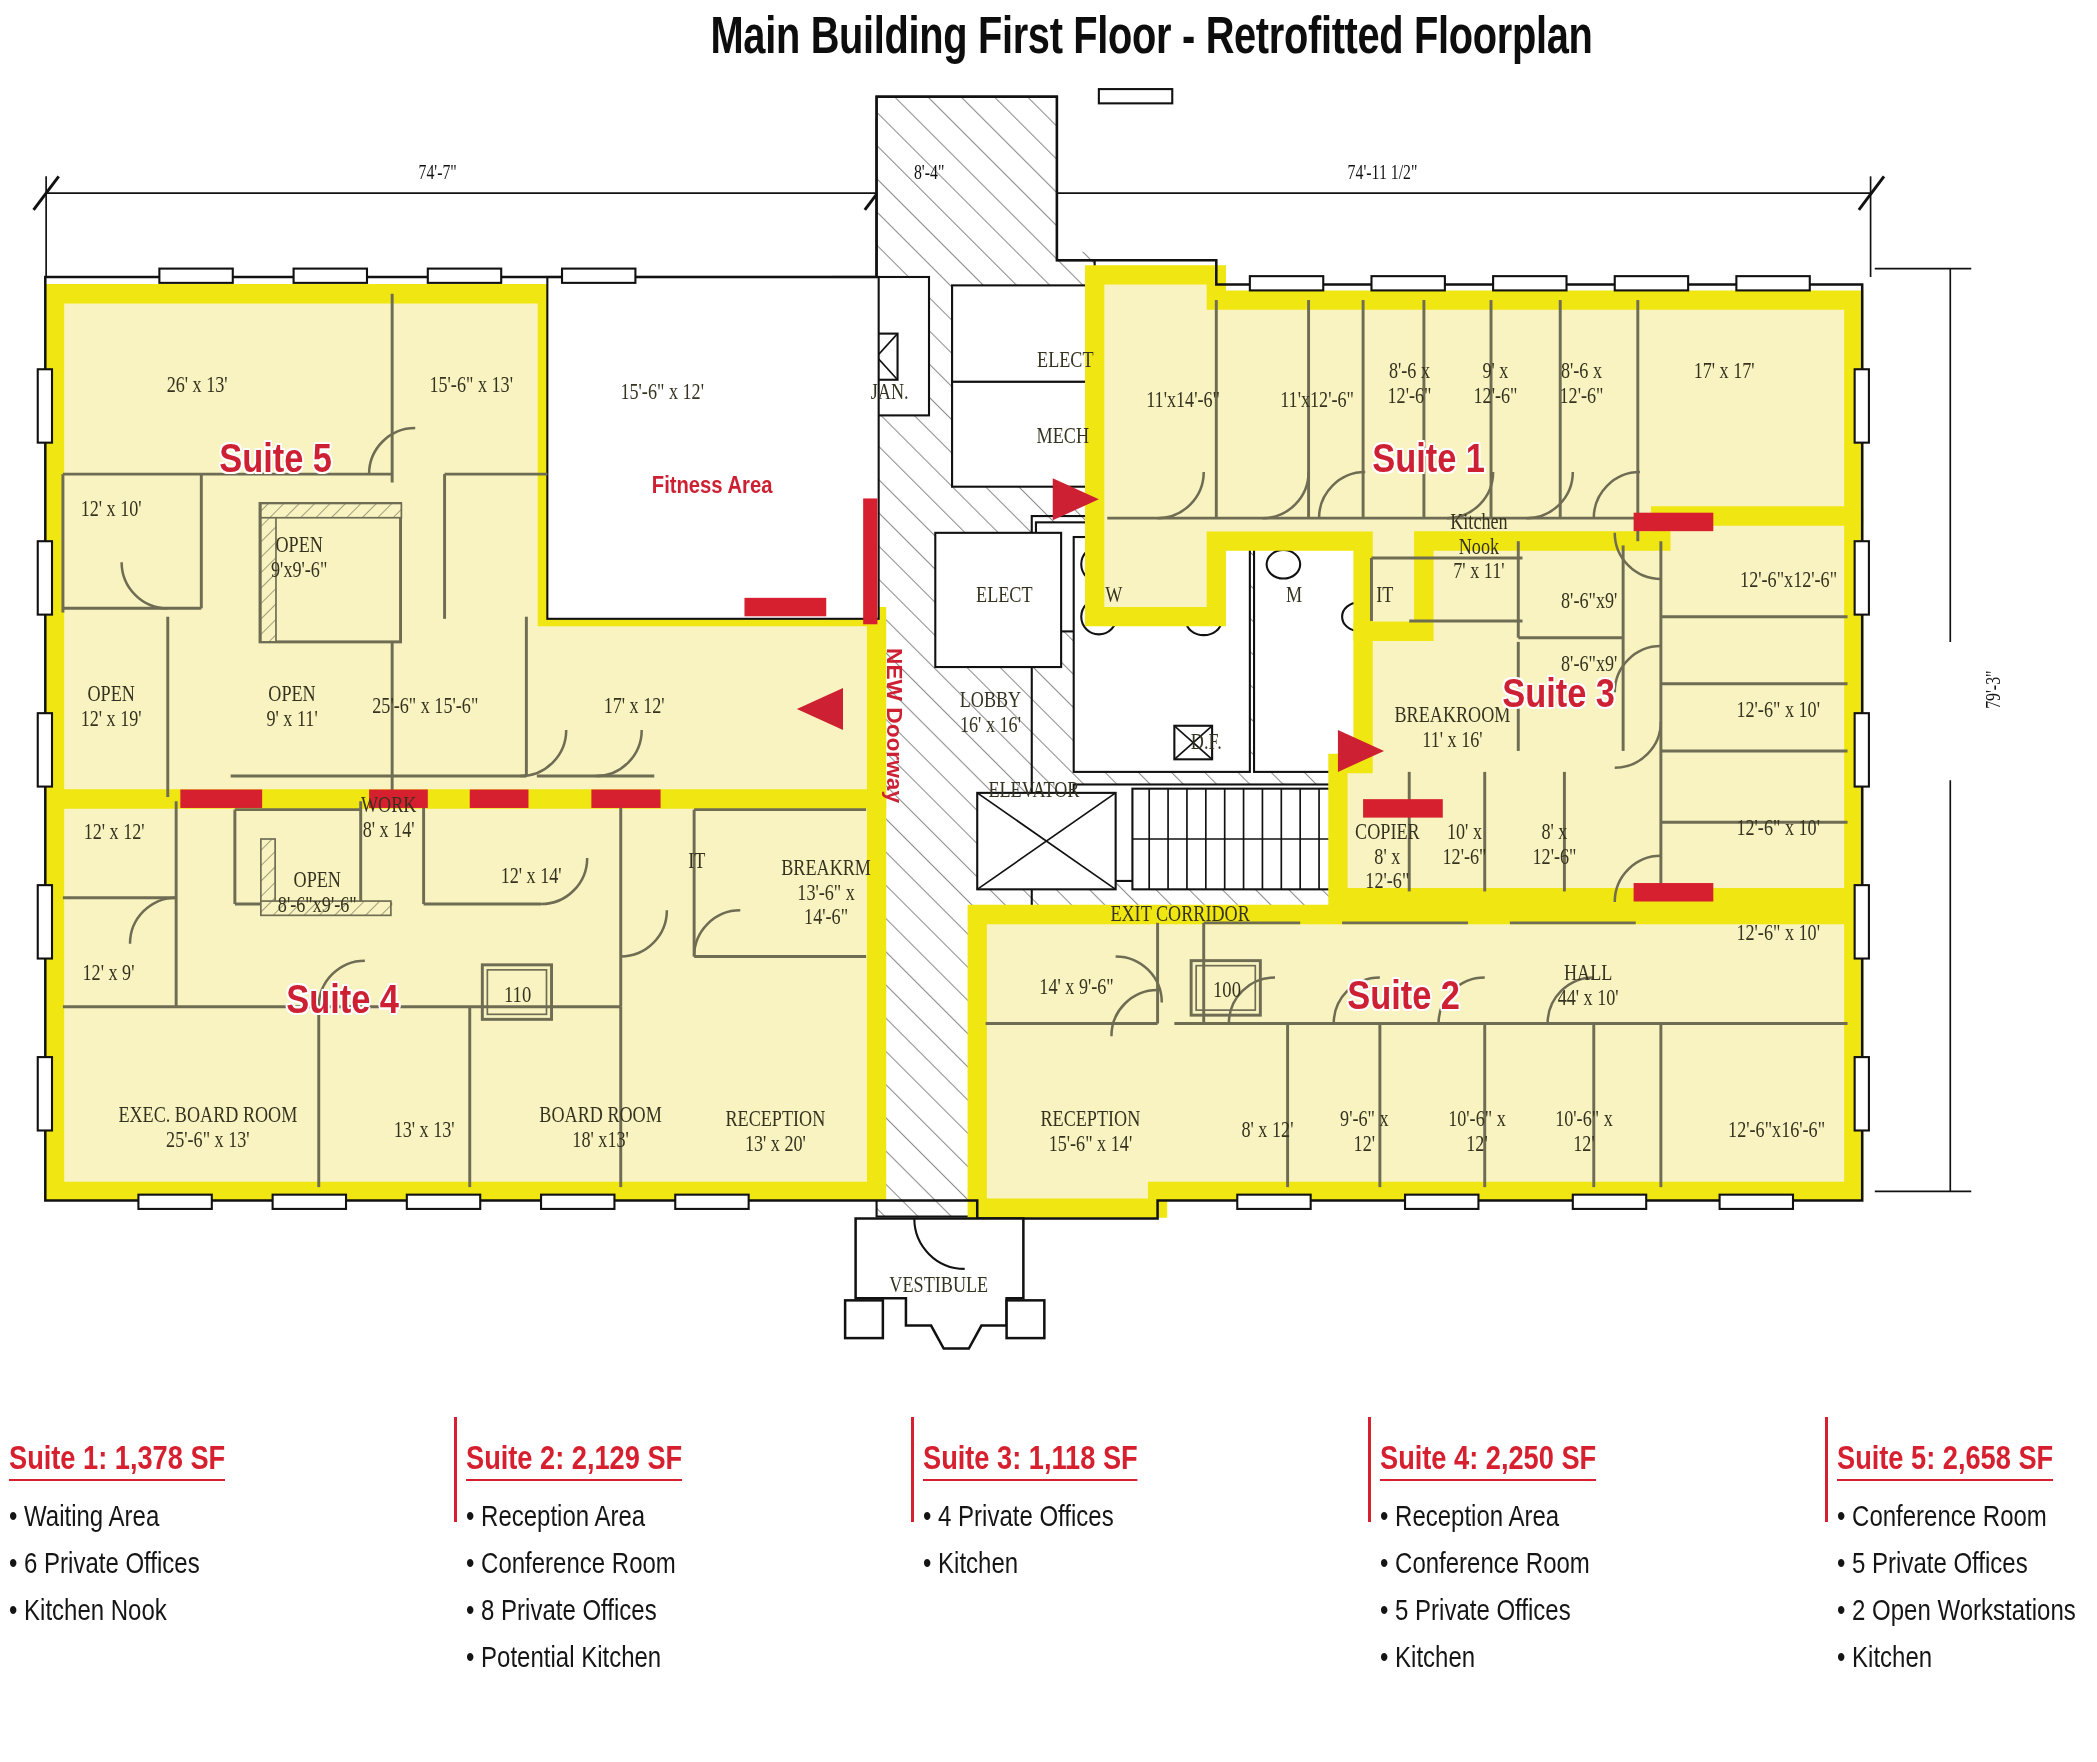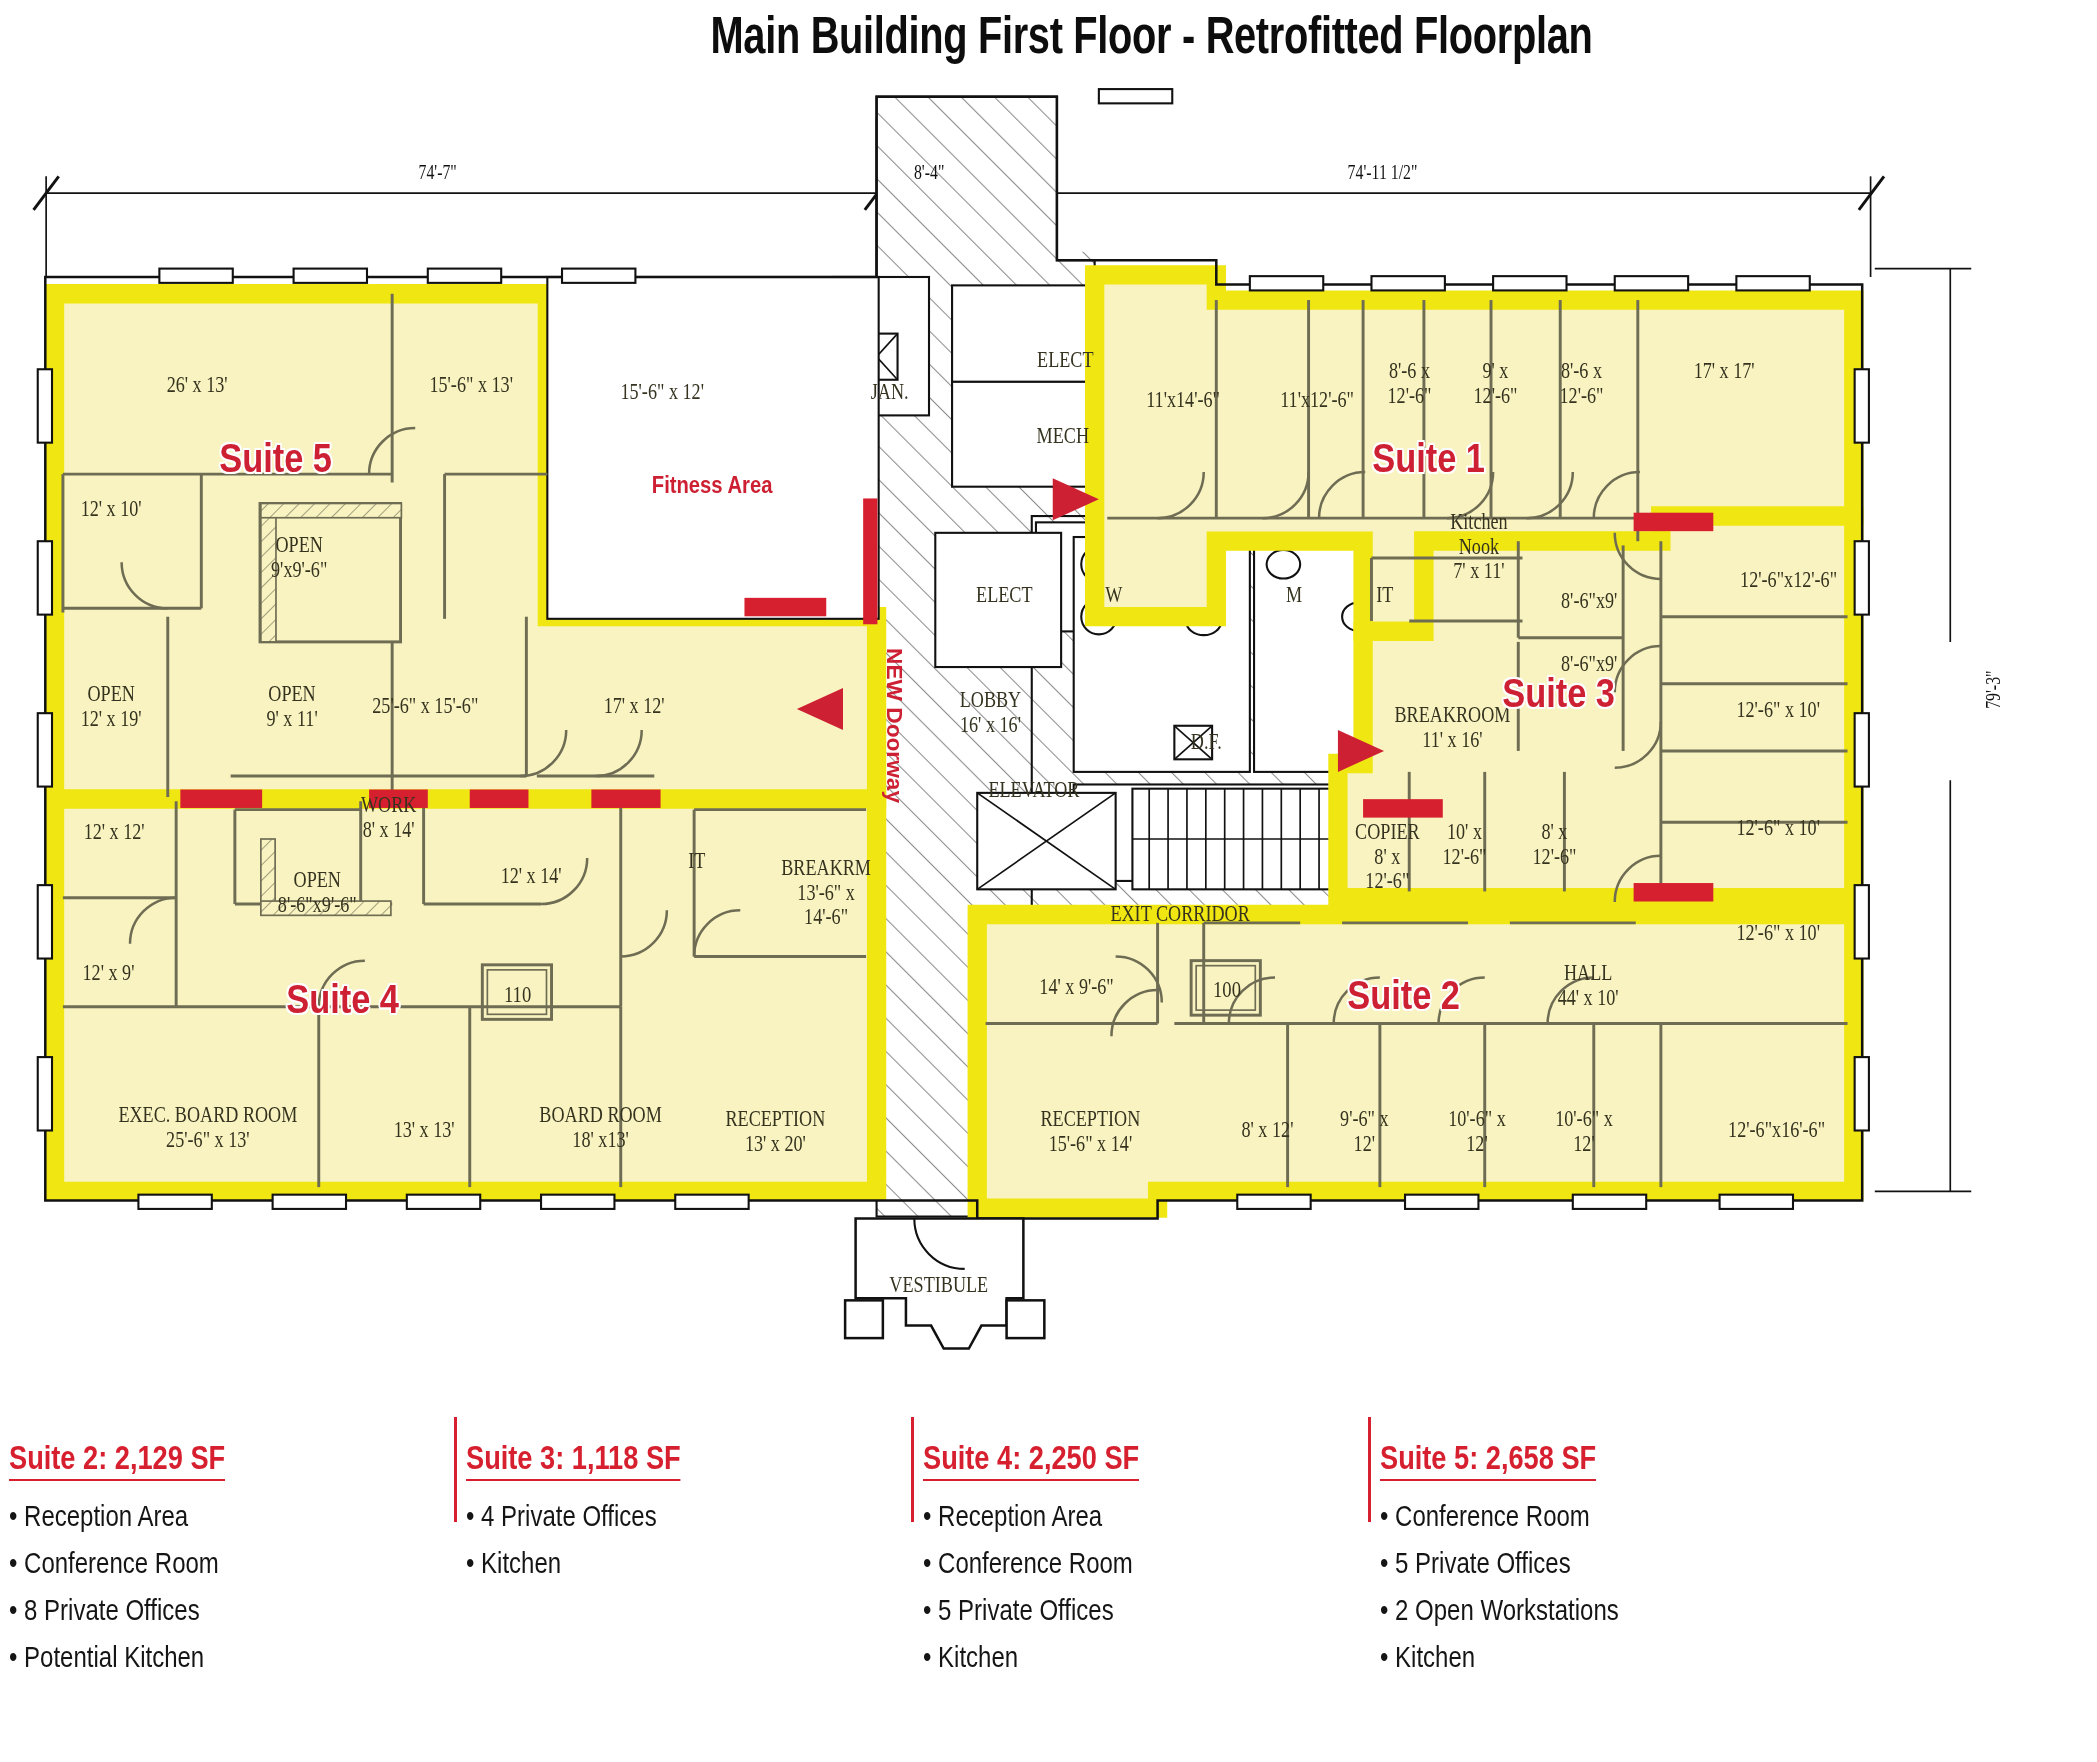--- a/index.html
+++ b/index.html
@@ -559,20 +559,21 @@
         <div class="roomnum" style="left: 1210px; top: 977px;">100</div>
       </div>
 
     <div class="dim-lbl" style="left:411px;top:159px;">74'-7"</div>
     <div class="dim-lbl" style="left:908px;top:159px;">8'-4"</div>
     <div class="dim-lbl" style="left:1334px;top:159px;">74'-11 1/2"</div>
     <div class="dim-lbl vert" style="left:1980px;top:663px;">79'-3"</div>
   </div>
 
   <div id="legend">
+      <div class="legend-col" style="width: 457px;"><div class="legend-head">Suite 1: 1,378 SF</div><div class="legend-item">• Waiting Area</div><div class="legend-item">• 6 Private Offices</div><div class="legend-item">• Kitchen Nook</div><div class="vrule"></div></div>
       <div class="legend-col" style="width: 457px;"><div class="legend-head">Suite 2: 2,129 SF</div><div class="legend-item">• Reception Area</div><div class="legend-item">• Conference Room</div><div class="legend-item">• 8 Private Offices</div><div class="legend-item">• Potential Kitchen</div><div class="vrule"></div></div>
       <div class="legend-col" style="width: 457px;"><div class="legend-head">Suite 3: 1,118 SF</div><div class="legend-item">• 4 Private Offices</div><div class="legend-item">• Kitchen</div><div class="vrule"></div></div>
       <div class="legend-col" style="width: 457px;"><div class="legend-head">Suite 4: 2,250 SF</div><div class="legend-item">• Reception Area</div><div class="legend-item">• Conference Room</div><div class="legend-item">• 5 Private Offices</div><div class="legend-item">• Kitchen</div><div class="vrule"></div></div>
       <div class="legend-col" style="width: 474px;"><div class="legend-head">Suite 5: 2,658 SF</div><div class="legend-item">• Conference Room</div><div class="legend-item">• 5 Private Offices</div><div class="legend-item">• 2 Open Workstations</div><div class="legend-item">• Kitchen</div></div>
     </div>
 
 </div>
 
 
 </body></html>

